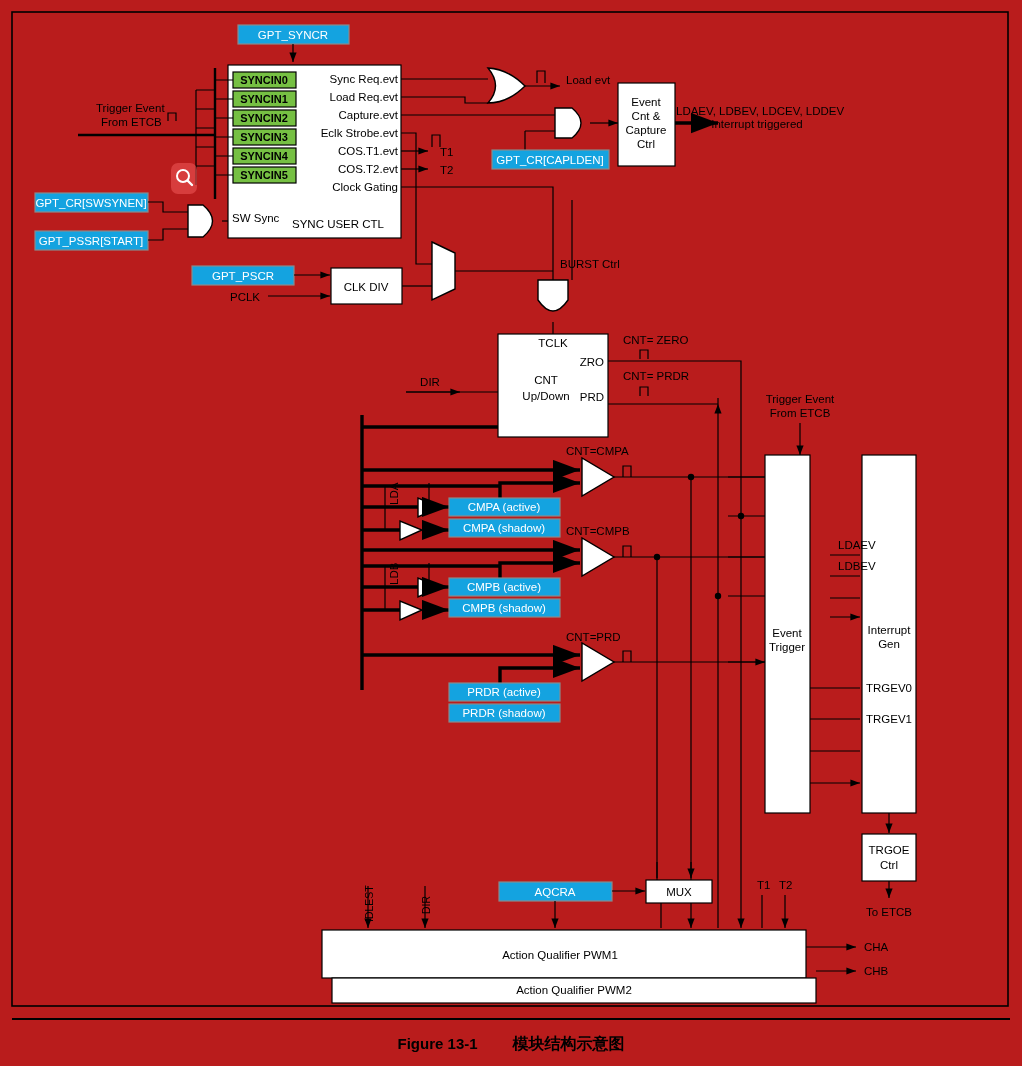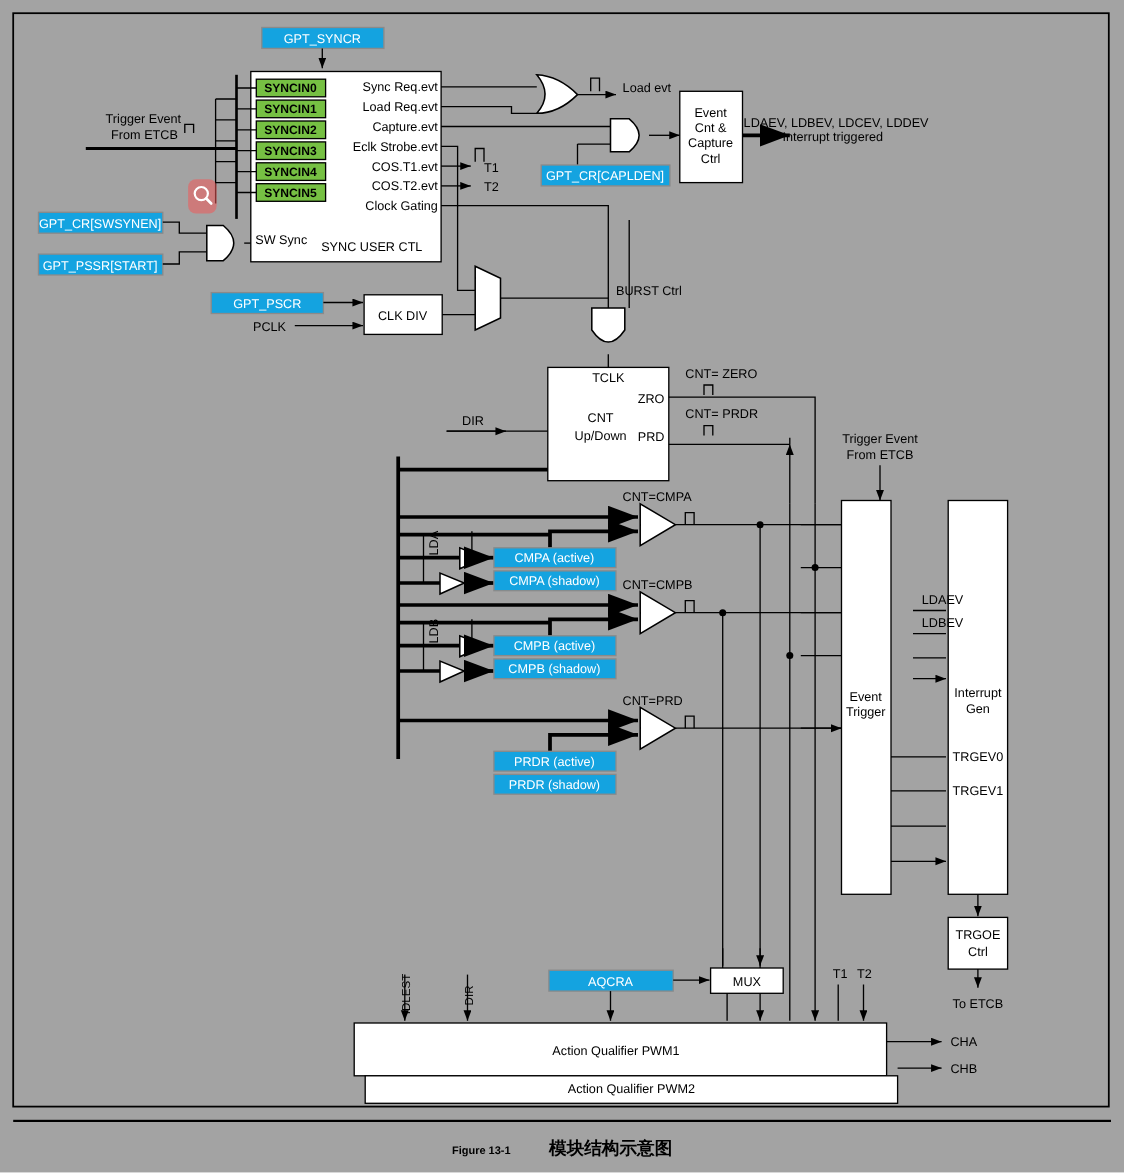--- a/index.html
+++ b/index.html
@@ -1,17 +1,17 @@
 <!DOCTYPE html>
 <html><head>
 <meta charset="utf-8">
 <style>
   html,body{margin:0;padding:0;background:#ffffff;}
   body{font-family:"Liberation Sans","DejaVu Sans",sans-serif;}
-  #page{position:relative;width:1022px;height:1066px;background:#a3a3a3;overflow:hidden;}
+  #page{position:relative;width:1022px;height:1066px;background:#b91c1c;overflow:hidden;}
   svg{display:block;}
   .lbl{font-family:"Liberation Sans","DejaVu Sans",sans-serif;font-size:11.5px;fill:#000;}
   .lbl-sm{font-family:"Liberation Sans","DejaVu Sans",sans-serif;font-size:10.5px;fill:#000;}
   .lbl-blue{font-family:"Liberation Sans","DejaVu Sans",sans-serif;font-size:11.5px;fill:#ffffff;}
   .lbl-green{font-family:"Liberation Sans","DejaVu Sans",sans-serif;font-size:11px;fill:#000000;font-weight:600;}
   .cap-bold{font-family:"Liberation Sans","DejaVu Sans",sans-serif;font-size:15px;font-weight:bold;fill:#000;}
   .box{fill:#ffffff;stroke:#000000;stroke-width:1.2;}
   .boxblue{fill:#14a3e0;stroke:#8a8a8a;stroke-width:1.2;}
   .boxgreen{fill:#76c043;stroke:#000000;stroke-width:1.2;}
   .ln{stroke:#000000;stroke-width:1.2;fill:none;}
@@ -296,19 +296,19 @@
 <div id="cursor" style="left: 171px; top: 163px; width: 26px; height: 31px;">
   <svg width="26" height="31" viewBox="0 0 26 31">
     <circle cx="12" cy="13" r="6" fill="none" stroke="#ffffff" stroke-width="2"></circle>
     <line x1="16.5" y1="17.5" x2="21" y2="22" stroke="#ffffff" stroke-width="2.4" stroke-linecap="round"></line>
   </svg>
 </div>
 
 <div style="position:absolute;left:0;top:1018px;width:1022px;">
   <div class="capbar" style="top:0;"></div>
   <div style="text-align:center;padding-top:16px;">
-    <span class="cap-bold" style="font-size:10px;">Figure 13-1</span>
+    <span class="cap-bold" style="font-size:15px;">Figure 13-1</span>
     <span style="display:inline-block;width:26px;"></span>
     <span class="cap-bold" style="font-size:16px;">模块结构示意图</span>
   </div>
 </div>
 
 </div>
 
 </body></html>

